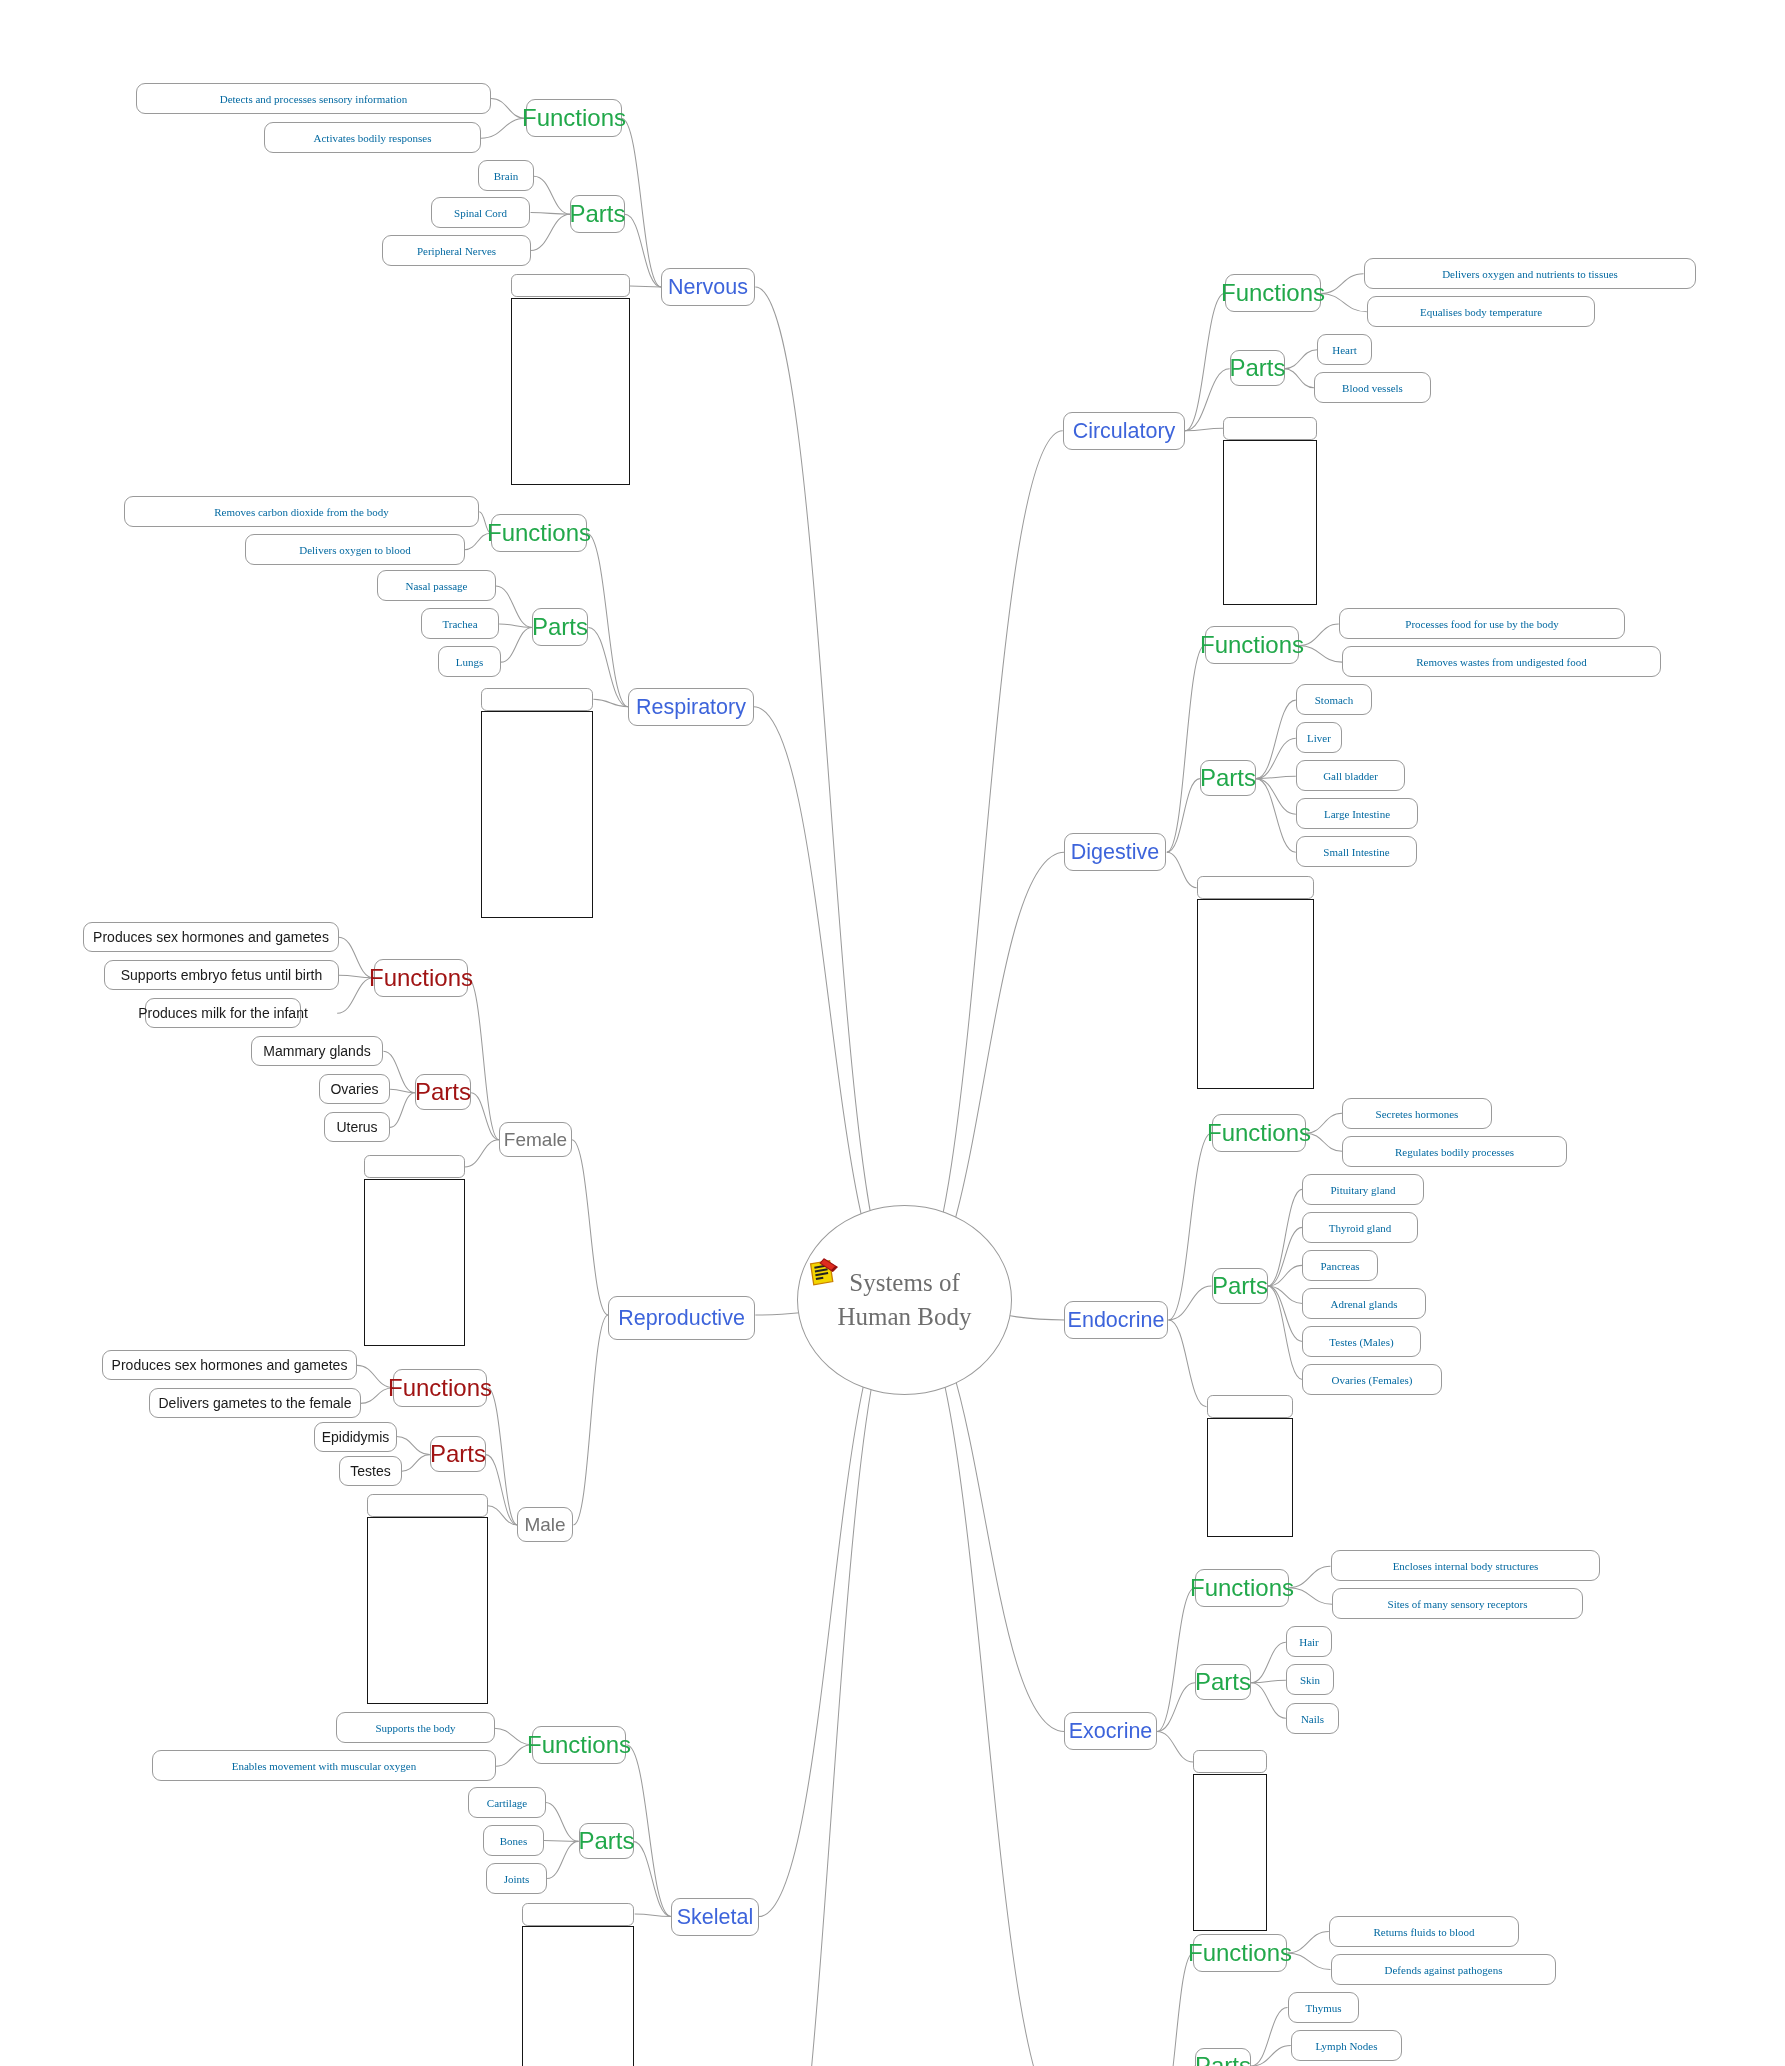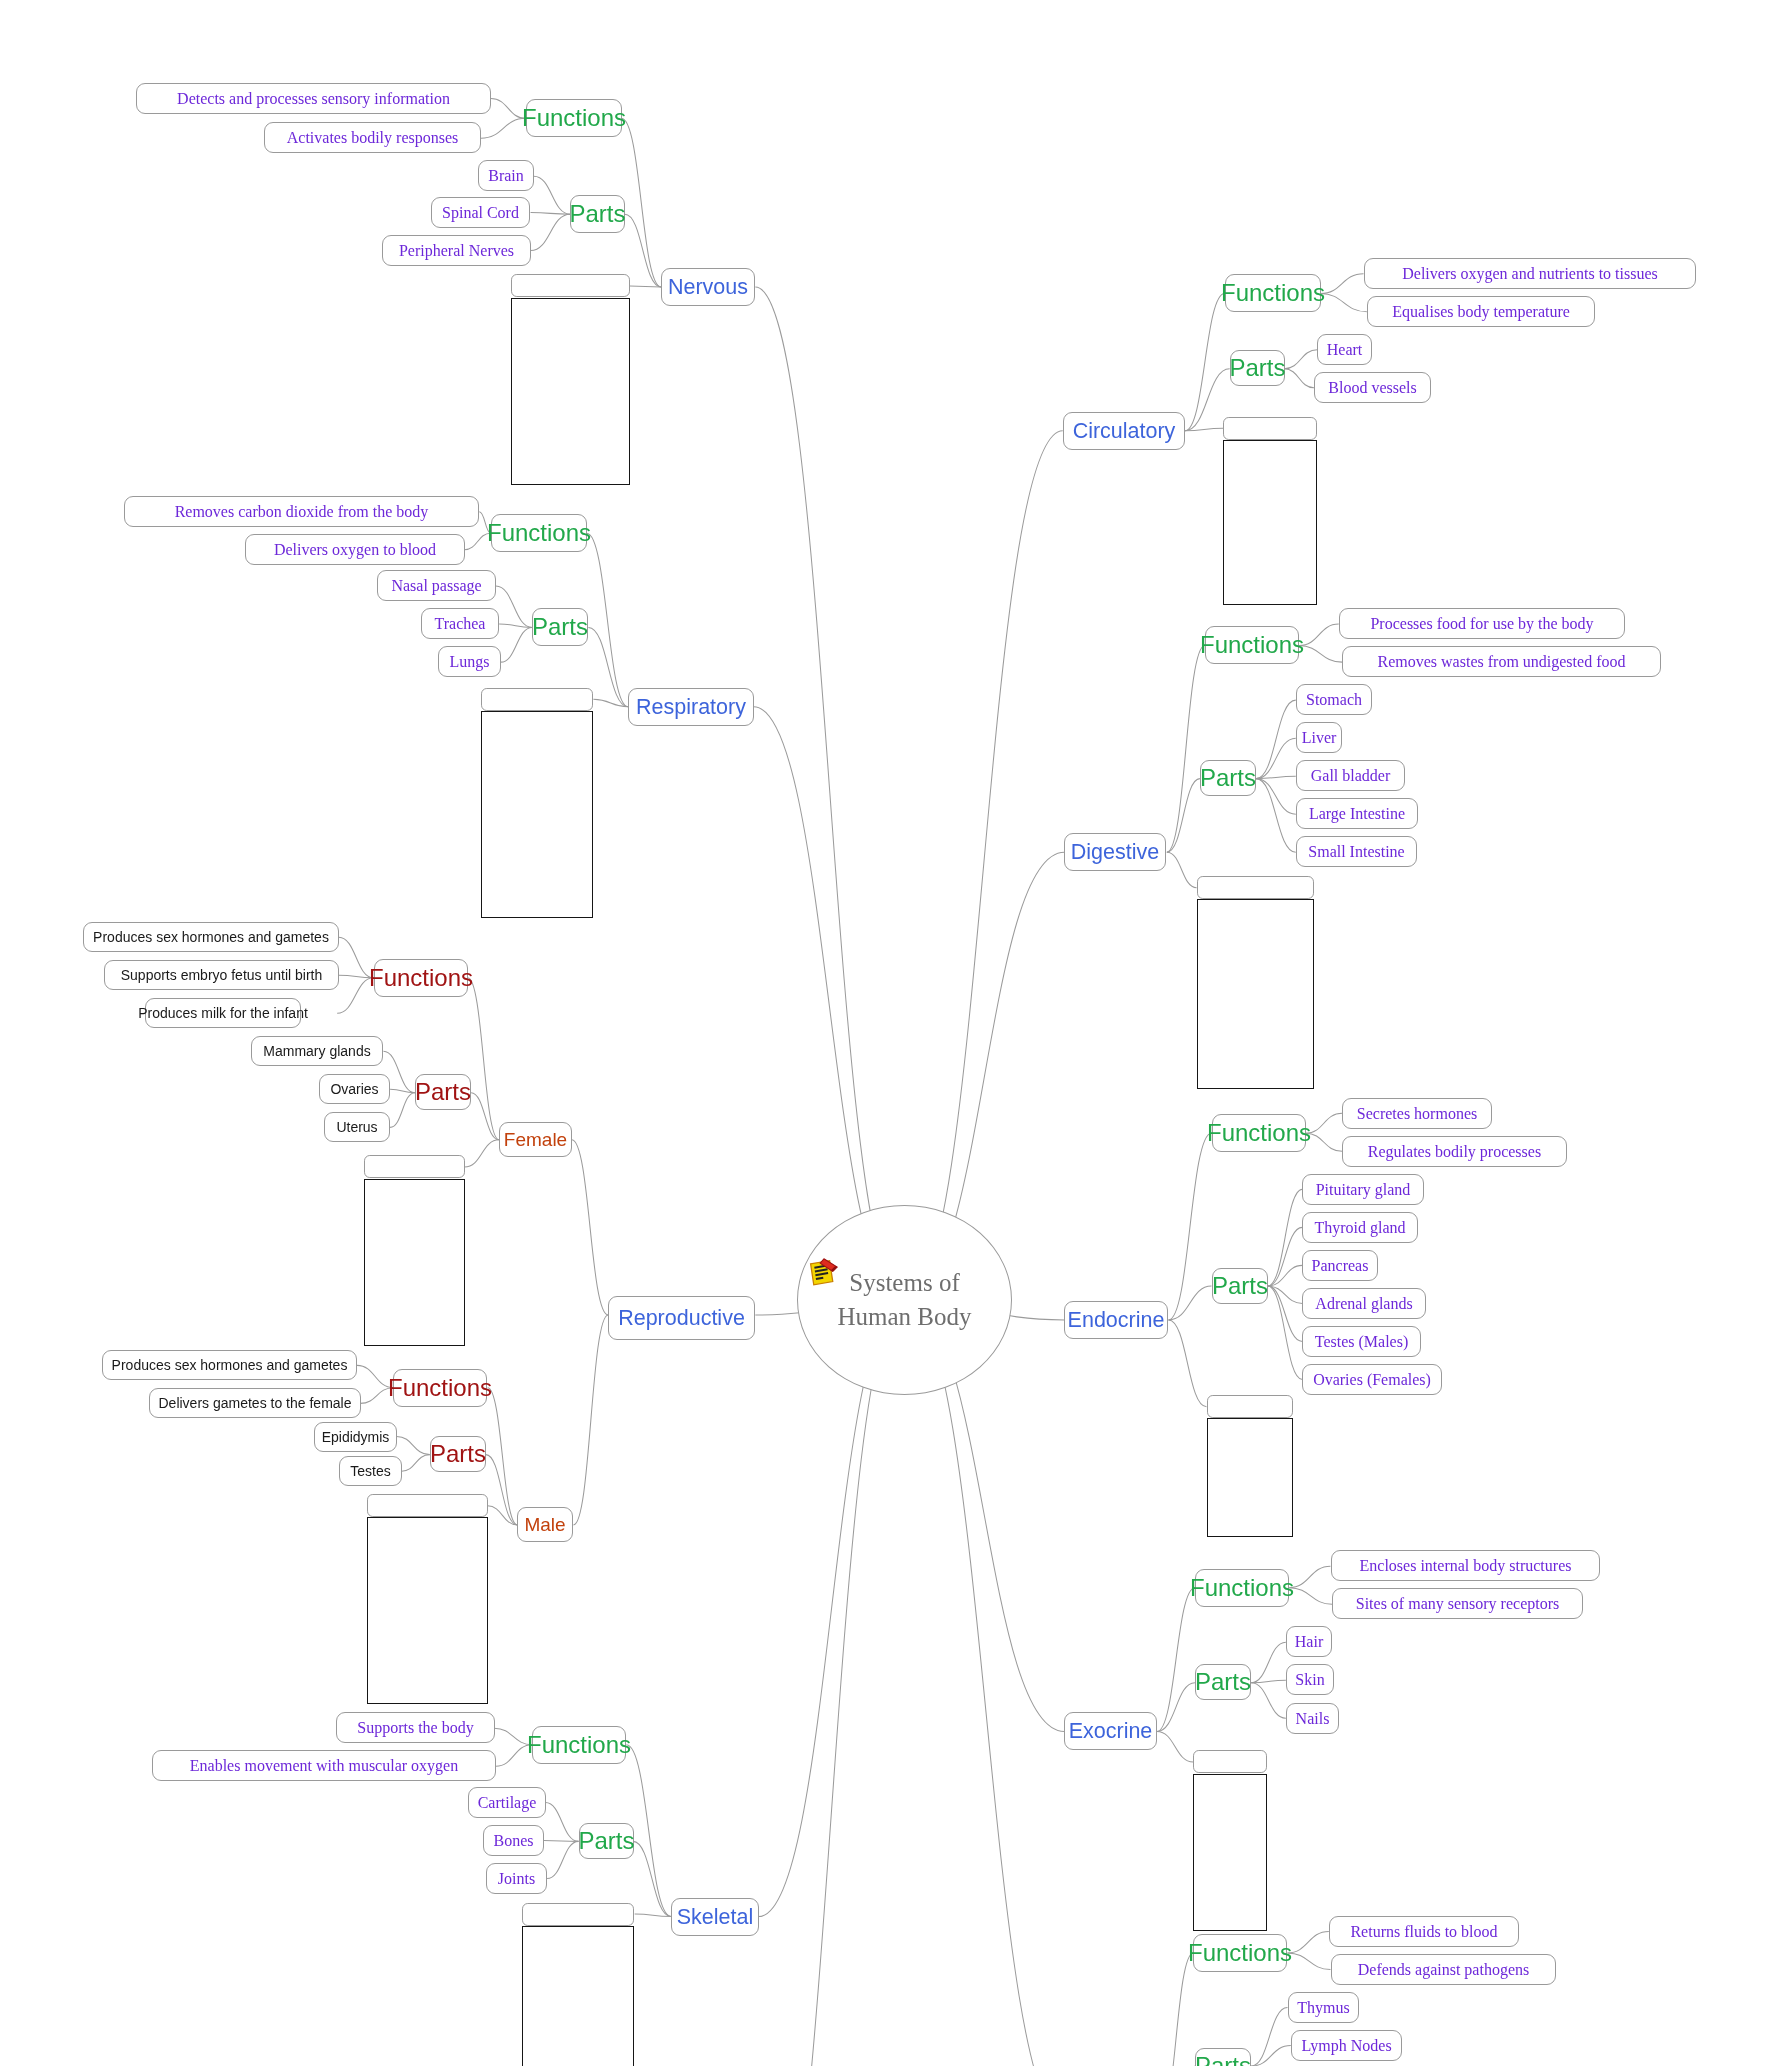--- a/index.html
+++ b/index.html
@@ -6,22 +6,22 @@
   #map{position:relative;width:1785px;height:2601px;background:#ffffff;overflow:hidden;
        font-family:"Liberation Sans", sans-serif;}
   #edges{position:absolute;left:0;top:0;width:1785px;height:2601px;}
   #edges path{stroke:#9b9b9b;stroke-width:2.5;fill:none;}
   .node{position:absolute;background:#fff;border:1.2px solid #9a9a9a;border-radius:9px;
         display:flex;align-items:center;justify-content:center;white-space:nowrap;
         box-sizing:border-box;z-index:2;}
   .sys{color:#3D64DB;font-size:21.5px;}
   .cat{color:#21A84A;font-size:24px;}
   .cat-red{color:#A01313;}
-  .branch{color:#c2410c;font-size:19px;}
-  .leaf{color:#6d28d9;font-family:"Liberation Serif", serif;font-size:16px;}
+  .branch{color:#737373;font-size:19px;}
+  .leaf{color:#0369a1;font-family:"Liberation Serif", serif;font-size:11px;}
   .subleaf{color:#1a1a1a;font-size:14px;}
   .imgnode{border-radius:5.8px;}
   .imgrect{position:absolute;background:#fff;border:1.2px solid #161616;box-sizing:border-box;z-index:2;}
   .center-ellipse{position:absolute;left:797px;top:1205px;width:213px;height:188px;background:#fff;
         border:1.2px solid #9a9a9a;border-radius:50%;display:flex;flex-direction:column;
         align-items:center;justify-content:center;z-index:2;
         font-family:"Liberation Serif", serif;font-size:25px;color:#6E6E6E;line-height:1.35;}
   .note-icon{position:absolute;left:5px;top:49px;width:38px;height:38px;}
 </style>
 </head>

